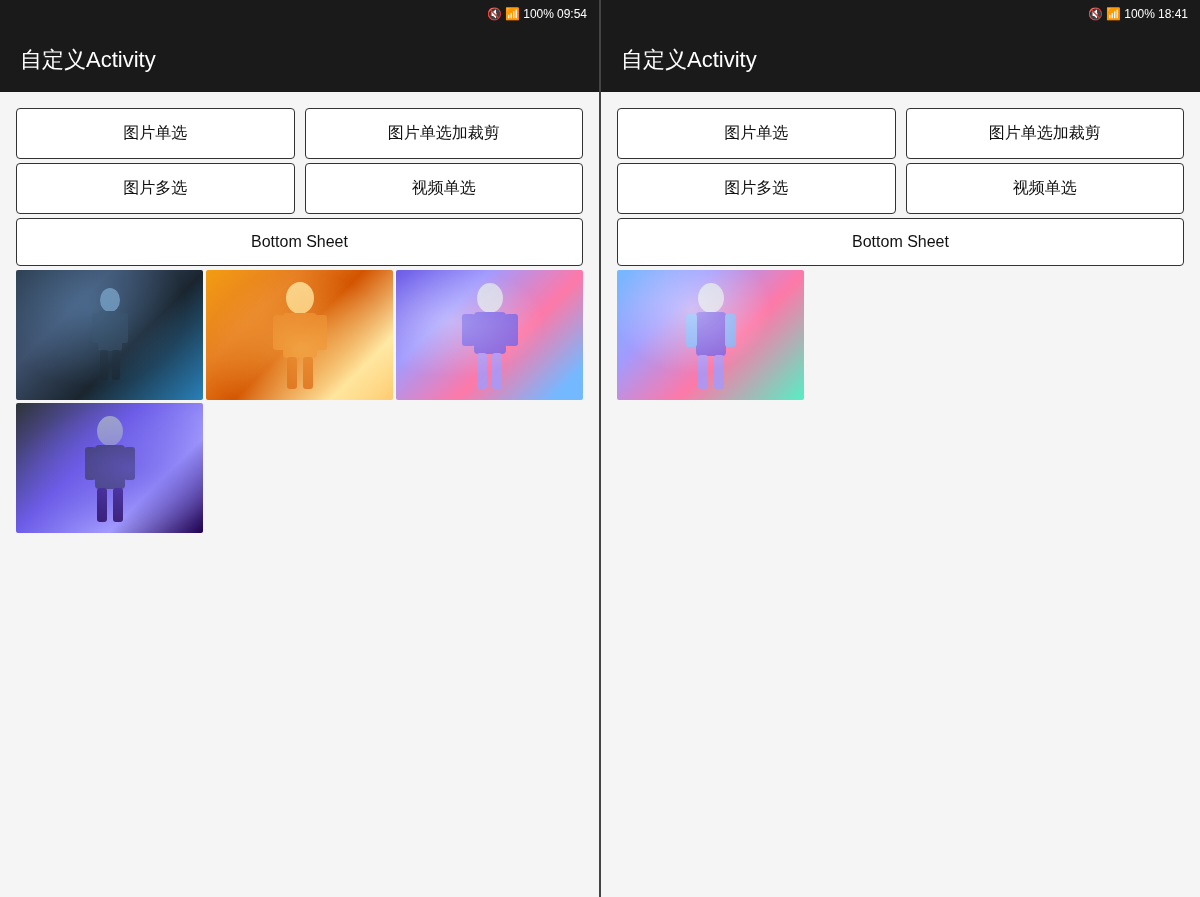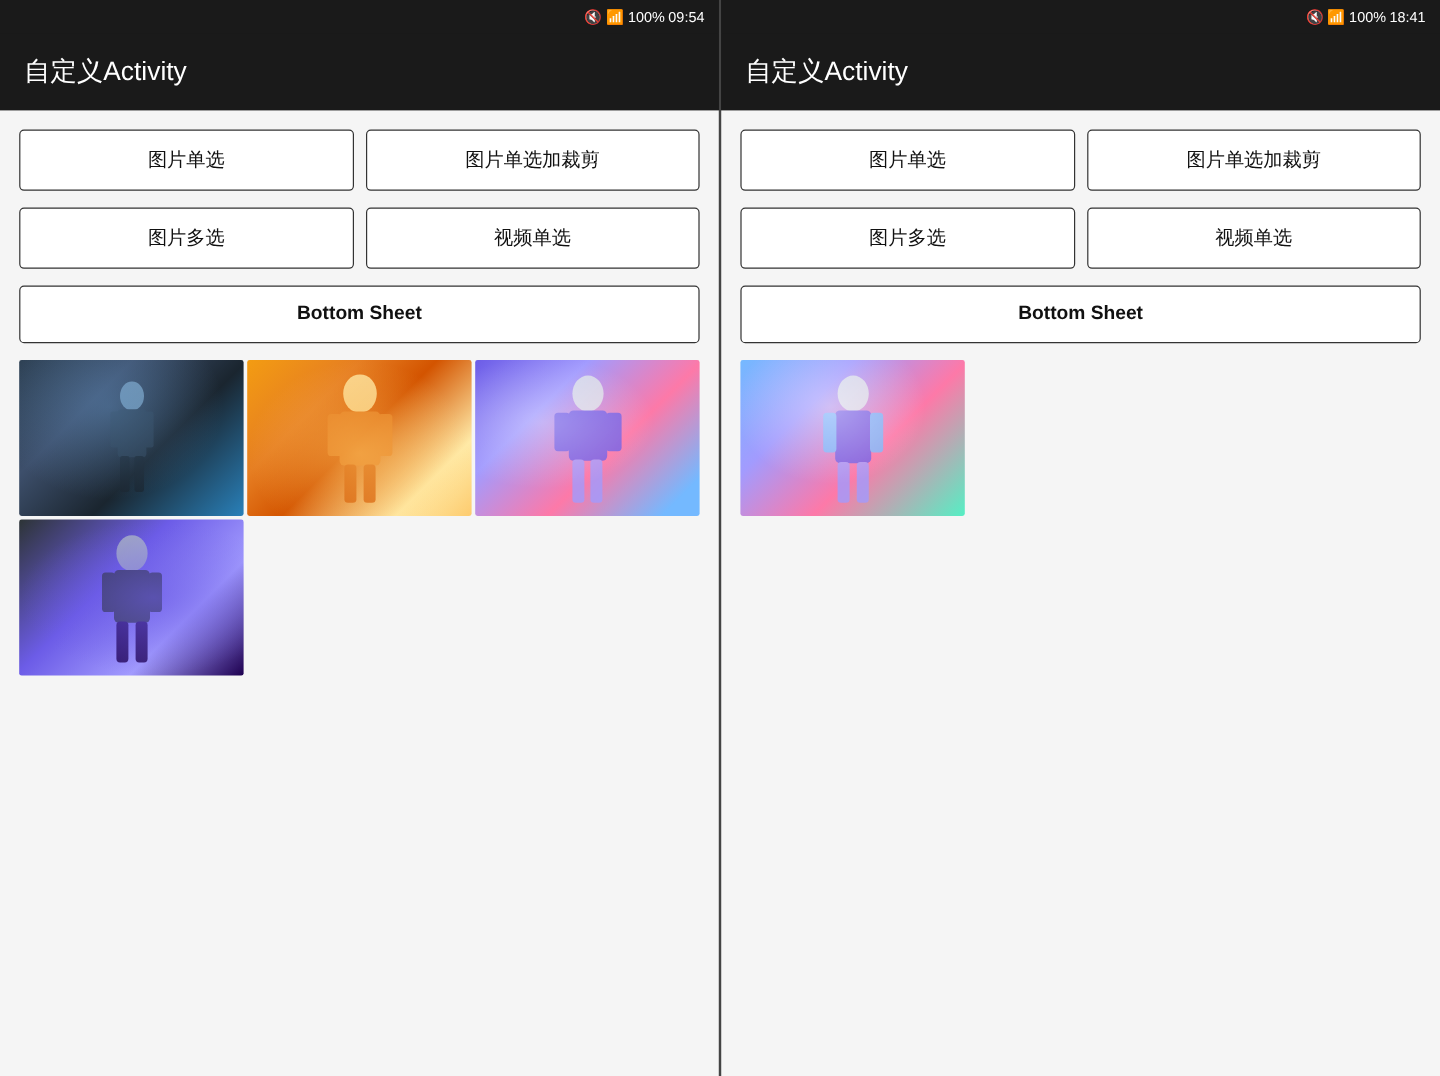--- a/index.html
+++ b/index.html
@@ -51,21 +51,21 @@
       display: flex;
       align-items: center;
     }
 
     .phone-content {
       background: #f5f5f5;
       flex: 1;
       padding: 16px;
       display: flex;
       flex-direction: column;
-      gap: 14px;
+      gap: 4px;
     }
 
     .button-row {
       display: flex;
       flex-direction: row;
       gap: 10px;
     }
 
     .action-button {
       flex: 1;
@@ -75,21 +75,20 @@
       padding: 14px 8px;
       font-size: 16px;
       text-align: center;
       cursor: pointer;
       color: #111;
     }
 
     .action-button.full-width {
       flex: none;
       width: 100%;
-      font-weight: bold;
     }
 
     .img-cell {
       width: 100%;
       aspect-ratio: 1;
       overflow: hidden;
       border-radius: 2px;
     }
 
     

